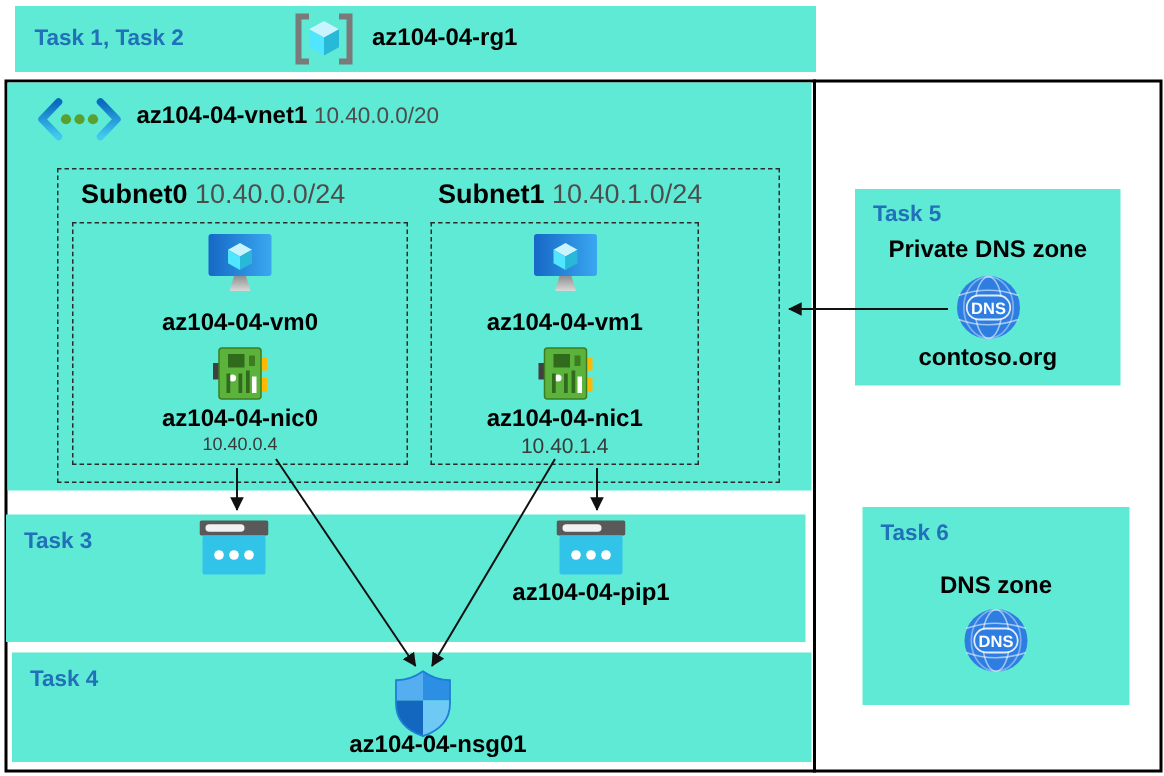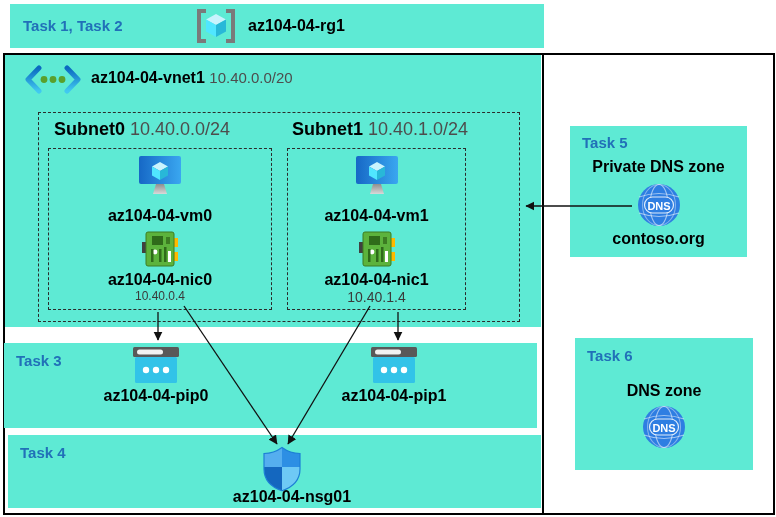--- a/index.html
+++ b/index.html
@@ -148,21 +148,20 @@
     <div class="task-heading" style="left:12px;top:9px;">Task 3</div>
 
     <svg class="abs" style="left:129px;top:2px;" width="46" height="40" viewBox="0 0 46 40">
       <rect x="0" y="2" width="46" height="10" rx="1.5" fill="#595959"></rect>
       <rect x="4" y="4.5" width="26" height="5" rx="2.5" fill="#f2f2f2"></rect>
       <rect x="2" y="12" width="42" height="26" rx="1.5" fill="#32c3e8"></rect>
       <circle cx="13" cy="25" r="3.2" fill="#fff"></circle>
       <circle cx="23" cy="25" r="3.2" fill="#fff"></circle>
       <circle cx="33" cy="25" r="3.2" fill="#fff"></circle>
     </svg>
-    <div class="abs bold15" style="left:72px;top:44px;width:160px;text-align:center;">az104-04-pip0</div>
 
     <svg class="abs" style="left:367px;top:2px;" width="46" height="40" viewBox="0 0 46 40">
       <rect x="0" y="2" width="46" height="10" rx="1.5" fill="#595959"></rect>
       <rect x="4" y="4.5" width="26" height="5" rx="2.5" fill="#f2f2f2"></rect>
       <rect x="2" y="12" width="42" height="26" rx="1.5" fill="#32c3e8"></rect>
       <circle cx="13" cy="25" r="3.2" fill="#fff"></circle>
       <circle cx="23" cy="25" r="3.2" fill="#fff"></circle>
       <circle cx="33" cy="25" r="3.2" fill="#fff"></circle>
     </svg>
     <div class="abs bold15" style="left:310px;top:44px;width:160px;text-align:center;">az104-04-pip1</div>

